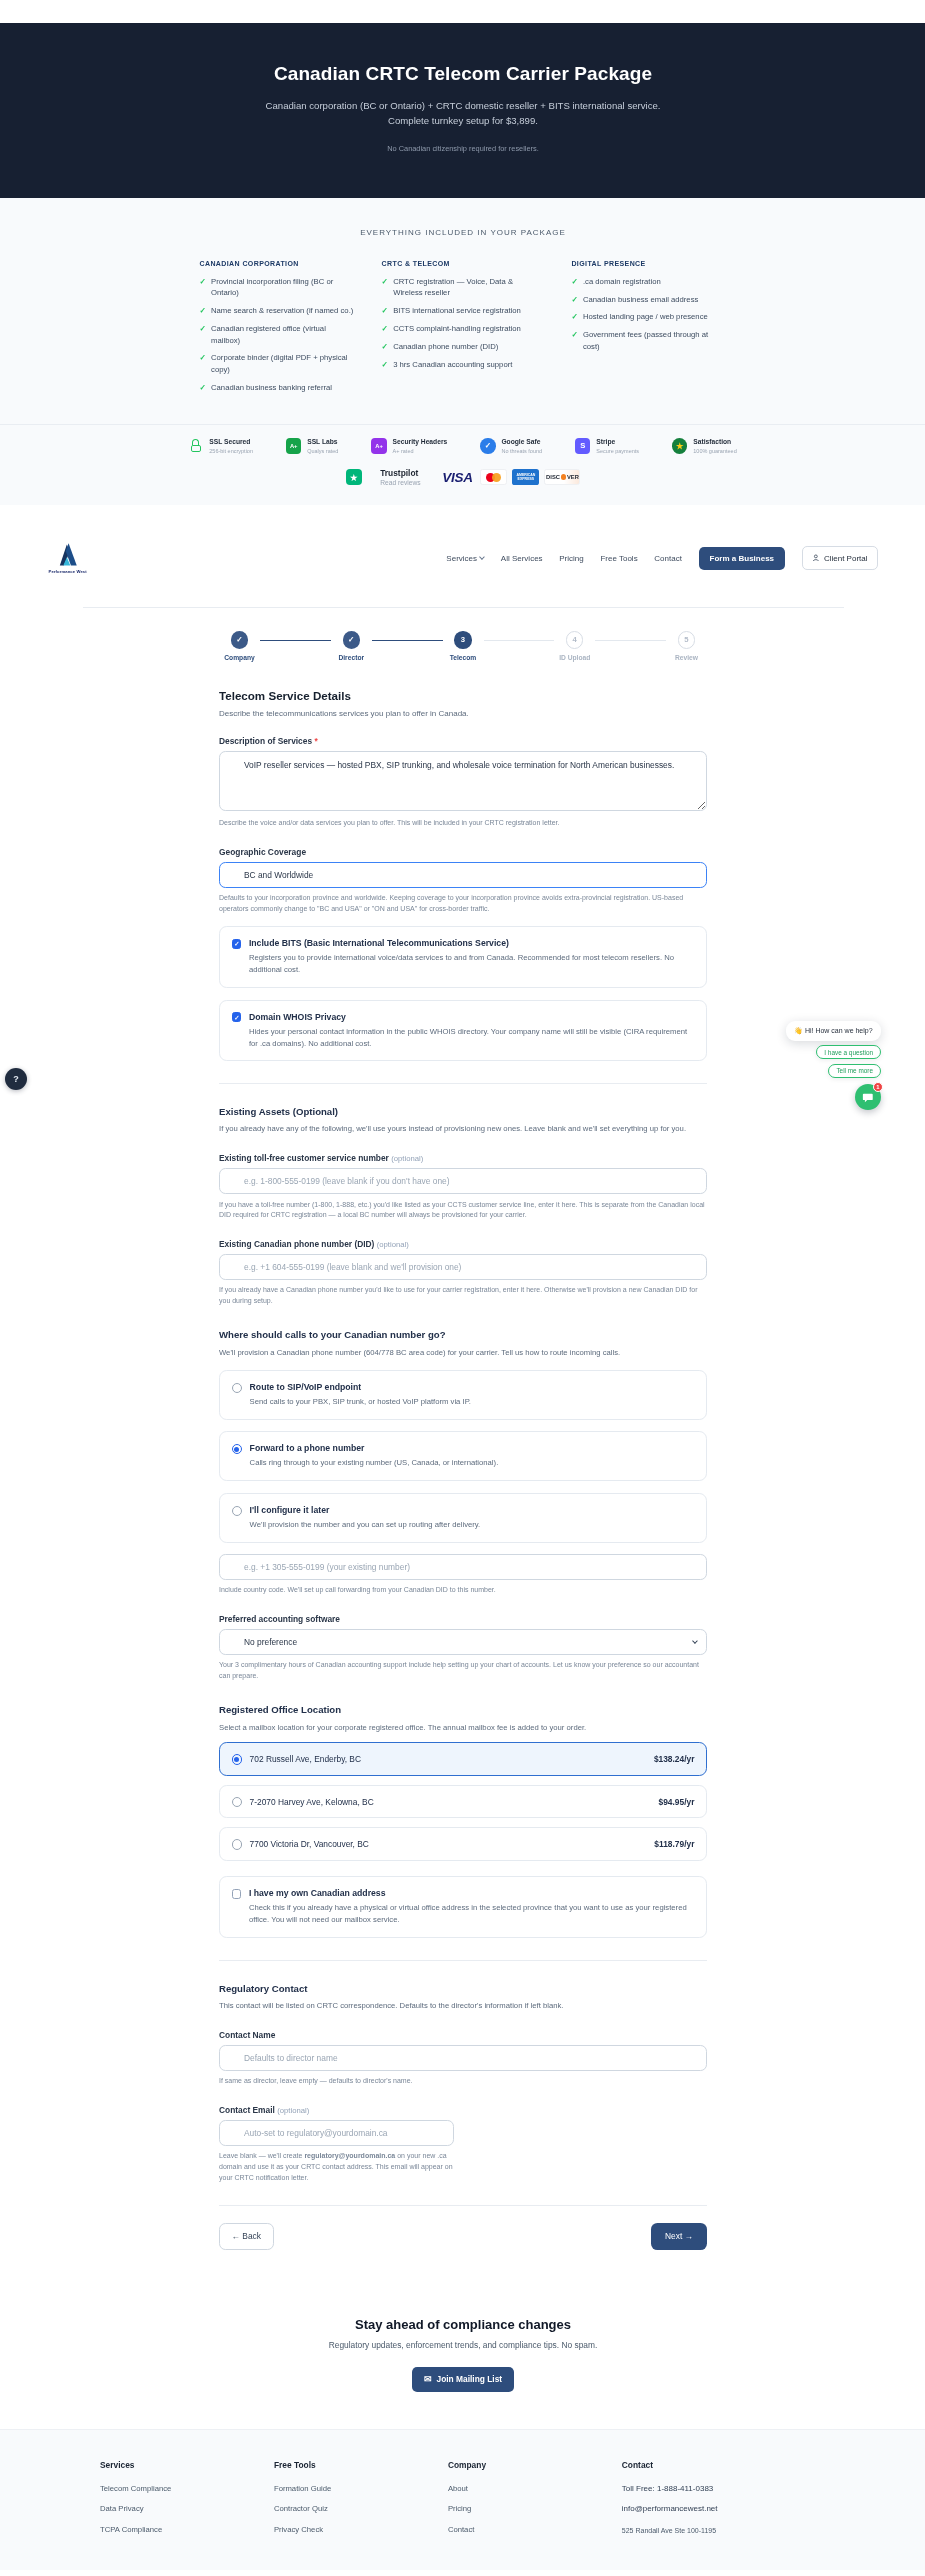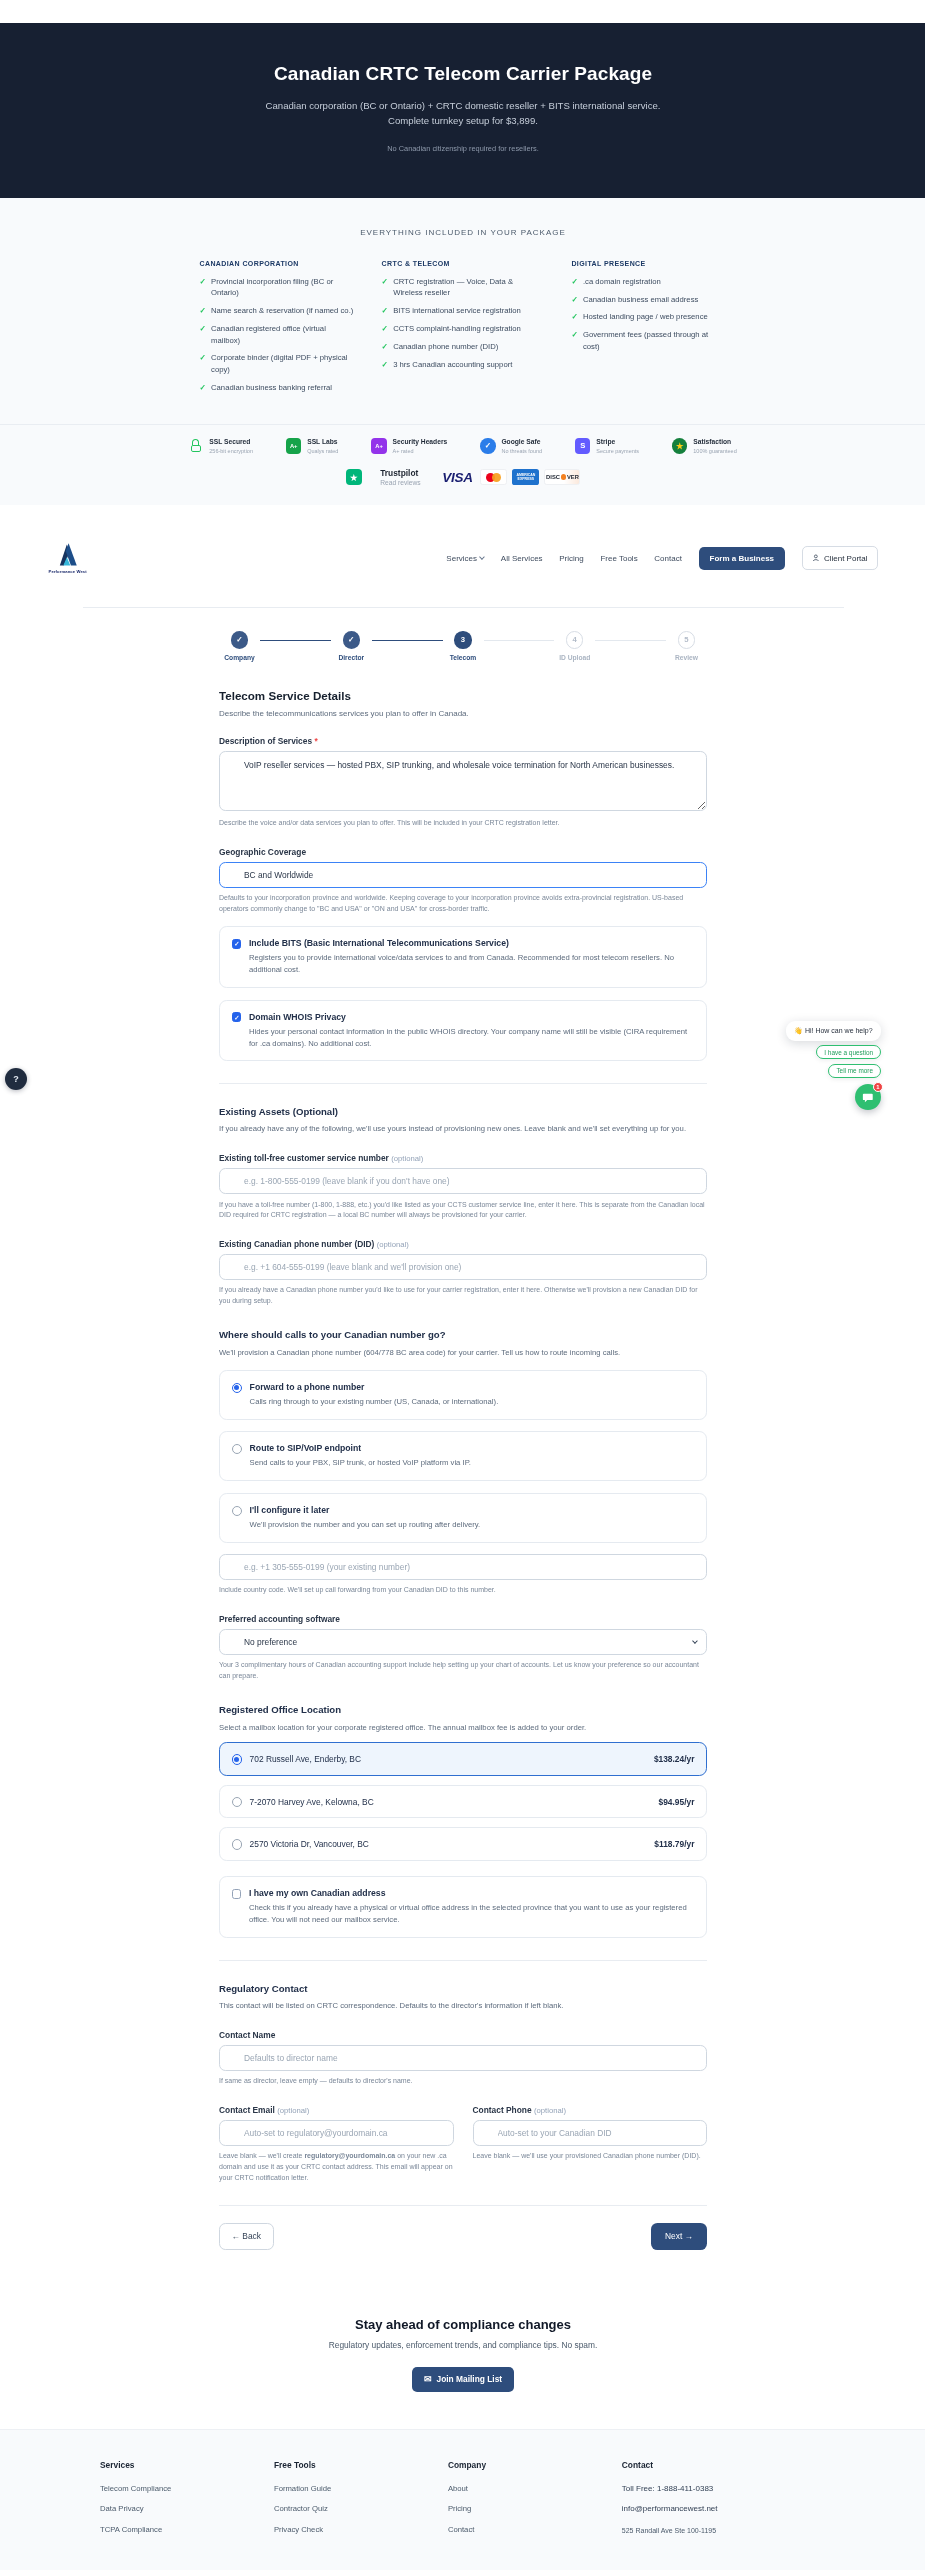--- a/index.html
+++ b/index.html
@@ -389,31 +389,31 @@
 
     <div class="flabel"><span>Existing Canadian phone number (DID)</span> <span class="opt">(optional)</span></div>
     <input class="fld" placeholder="e.g. +1 604-555-0199 (leave blank and we'll provision one)" style="">
     <div class="help">If you already have a Canadian phone number you'd like to use for your carrier registration, enter it here. Otherwise we'll provision a new Canadian DID for you during setup.</div>
 
     
     <div class="sechead">Where should calls to your Canadian number go?</div>
     <div class="secsub">We'll provision a Canadian phone number (604/778 BC area code) for your carrier. Tell us how to route incoming calls.</div>
 
     <label class="cardbox">
+      <input type="radio" name="routing" style="">
+      <span>
+        <div class="cb-title">Route to SIP/VoIP endpoint</div>
+        <div class="cb-desc">Send calls to your PBX, SIP trunk, or hosted VoIP platform via IP.</div>
+      </span>
+    </label>
+    <label class="cardbox">
       <input type="radio" name="routing" checked="" style="">
       <span>
         <div class="cb-title">Forward to a phone number</div>
         <div class="cb-desc">Calls ring through to your existing number (US, Canada, or international).</div>
-      </span>
-    </label>
-    <label class="cardbox">
-      <input type="radio" name="routing" style="">
-      <span>
-        <div class="cb-title">Route to SIP/VoIP endpoint</div>
-        <div class="cb-desc">Send calls to your PBX, SIP trunk, or hosted VoIP platform via IP.</div>
       </span>
     </label>
     <label class="cardbox">
       <input type="radio" name="routing" style="">
       <span>
         <div class="cb-title">I'll configure it later</div>
         <div class="cb-desc">We'll provision the number and you can set up routing after delivery.</div>
       </span>
     </label>
 
@@ -439,21 +439,21 @@
       <span>702 Russell Ave, Enderby, BC</span>
       <span class="price">$138.24/yr</span>
     </label>
     <label class="offrow">
       <input type="radio" name="office" style="">
       <span>7-2070 Harvey Ave, Kelowna, BC</span>
       <span class="price">$94.95/yr</span>
     </label>
     <label class="offrow">
       <input type="radio" name="office" style="">
-      <span>2570 Victoria Dr, Vancouver, BC</span>
+      <span>7700 Victoria Dr, Vancouver, BC</span>
       <span class="price">$118.79/yr</span>
     </label>
 
     <label class="cardbox" style="margin-top:15.4px;">
       <input type="checkbox" style="">
       <span>
         <div class="cb-title">I have my own Canadian address</div>
         <div class="cb-desc">Check this if you already have a physical or virtual office address in the selected province that you want to use as your registered office. You will not need our mailbox service.</div>
       </span>
     </label>
@@ -466,25 +466,20 @@
 
     <div class="flabel">Contact Name</div>
     <input class="fld" placeholder="Defaults to director name" style="">
     <div class="help">If same as director, leave empty — defaults to director's name.</div>
 
     <div class="two">
       <div>
         <div class="flabel"><span>Contact Email</span> <span class="opt">(optional)</span></div>
         <input class="fld" placeholder="Auto-set to regulatory@yourdomain.ca" style="">
         <div class="help"><span>Leave blank — we'll create </span><b>regulatory@yourdomain.ca</b><span> on your new .ca domain and use it as your CRTC contact address. This email will appear on your CRTC notification letter.</span></div>
-      </div>
-      <div>
-        <div class="flabel"><span>Contact Phone</span> <span class="opt">(optional)</span></div>
-        <input class="fld" placeholder="Auto-set to your Canadian DID" style="">
-        <div class="help">Leave blank — we'll use your provisioned Canadian phone number (DID).</div>
       </div>
     </div>
 
     <div class="btnrow">
       <button class="btn-back">← Back</button>
       <button class="btn-next">Next →</button>
     </div>
   </div>
 </div>
 

